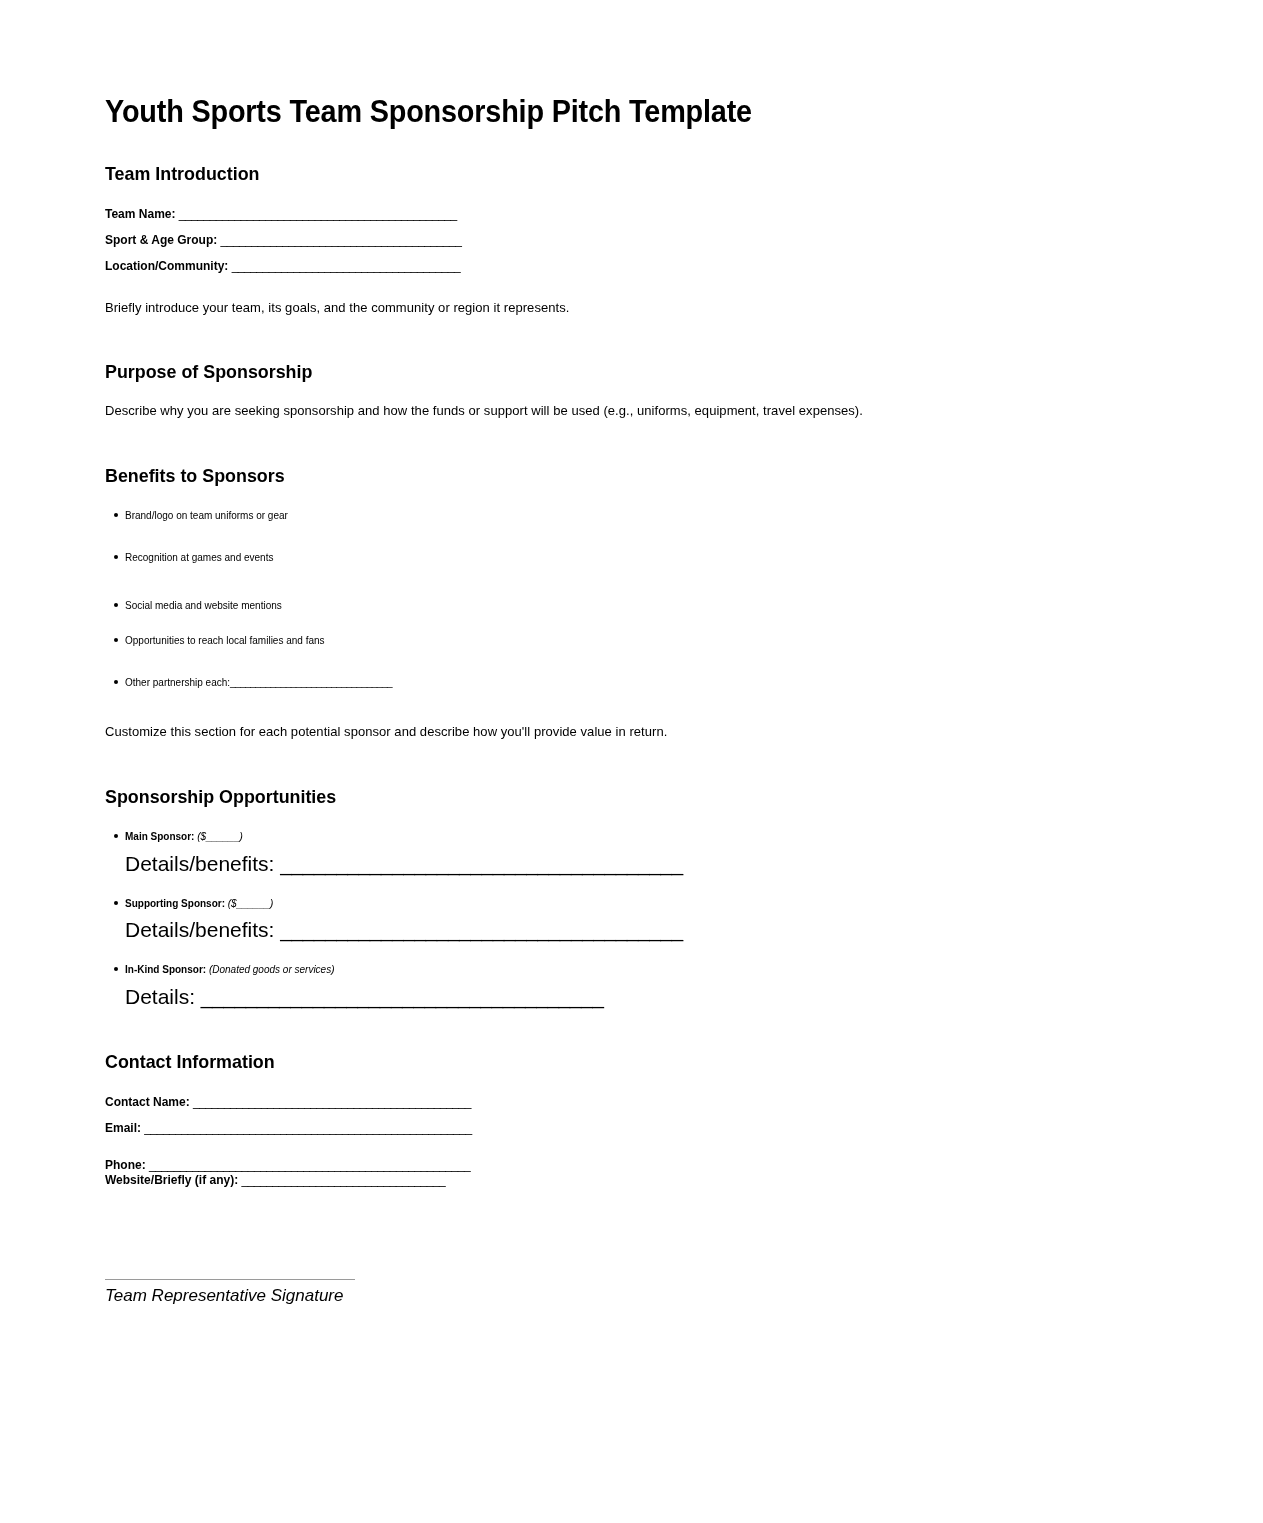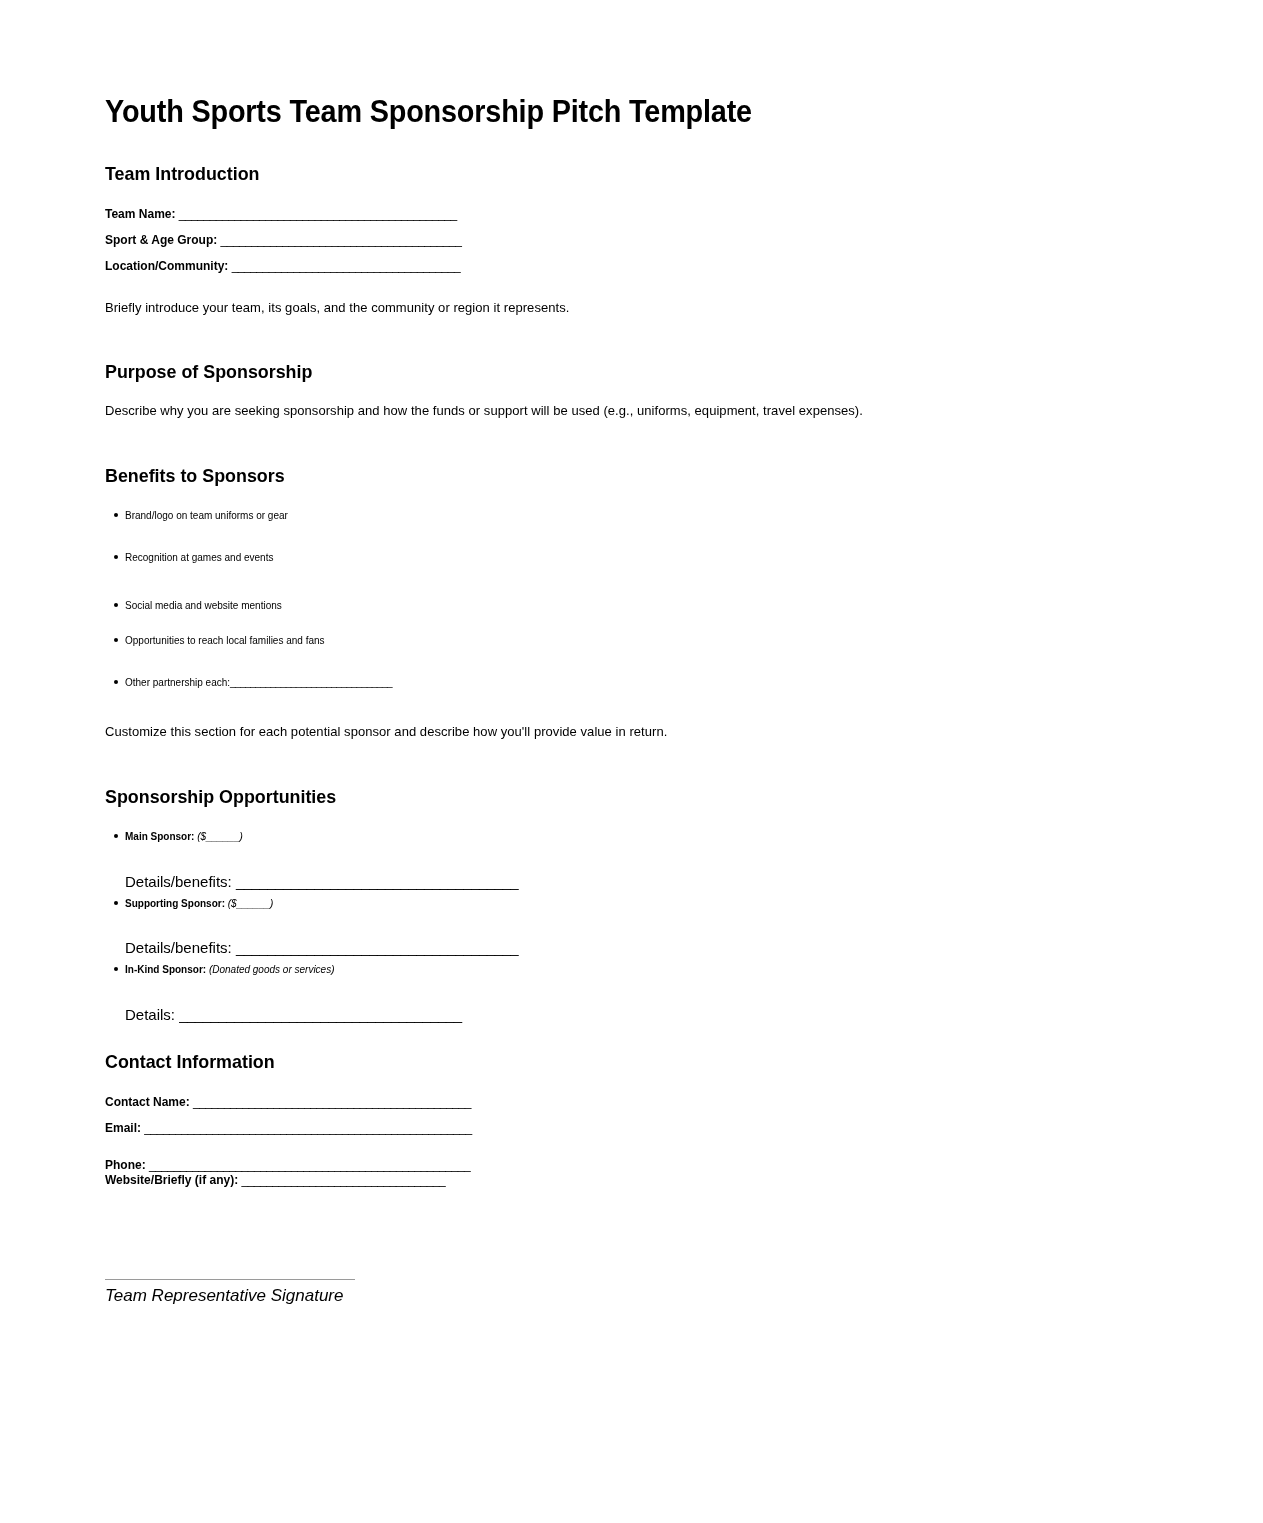--- a/index.html
+++ b/index.html
@@ -99,24 +99,23 @@
     background: #000;
     border-radius: 50%;
   }
   .bullet-text {
     display: inline-block;
     margin-left: 20px;
   }
   .sub-row {
     position: absolute;
     left: 20px;
-    font-size: 15px;
-    line-height: 20px;
-    white-space: nowrap;
-    margin-top: 18px;
+    font-size: 21px;
+    line-height: 20px;
+    white-space: nowrap;
   }
 
   
   .sig-line {
     position: absolute;
     left: 0;
     top: 1279px;
     width: 250px;
     height: 0;
     border-top: 1px solid #9a9a9a;

